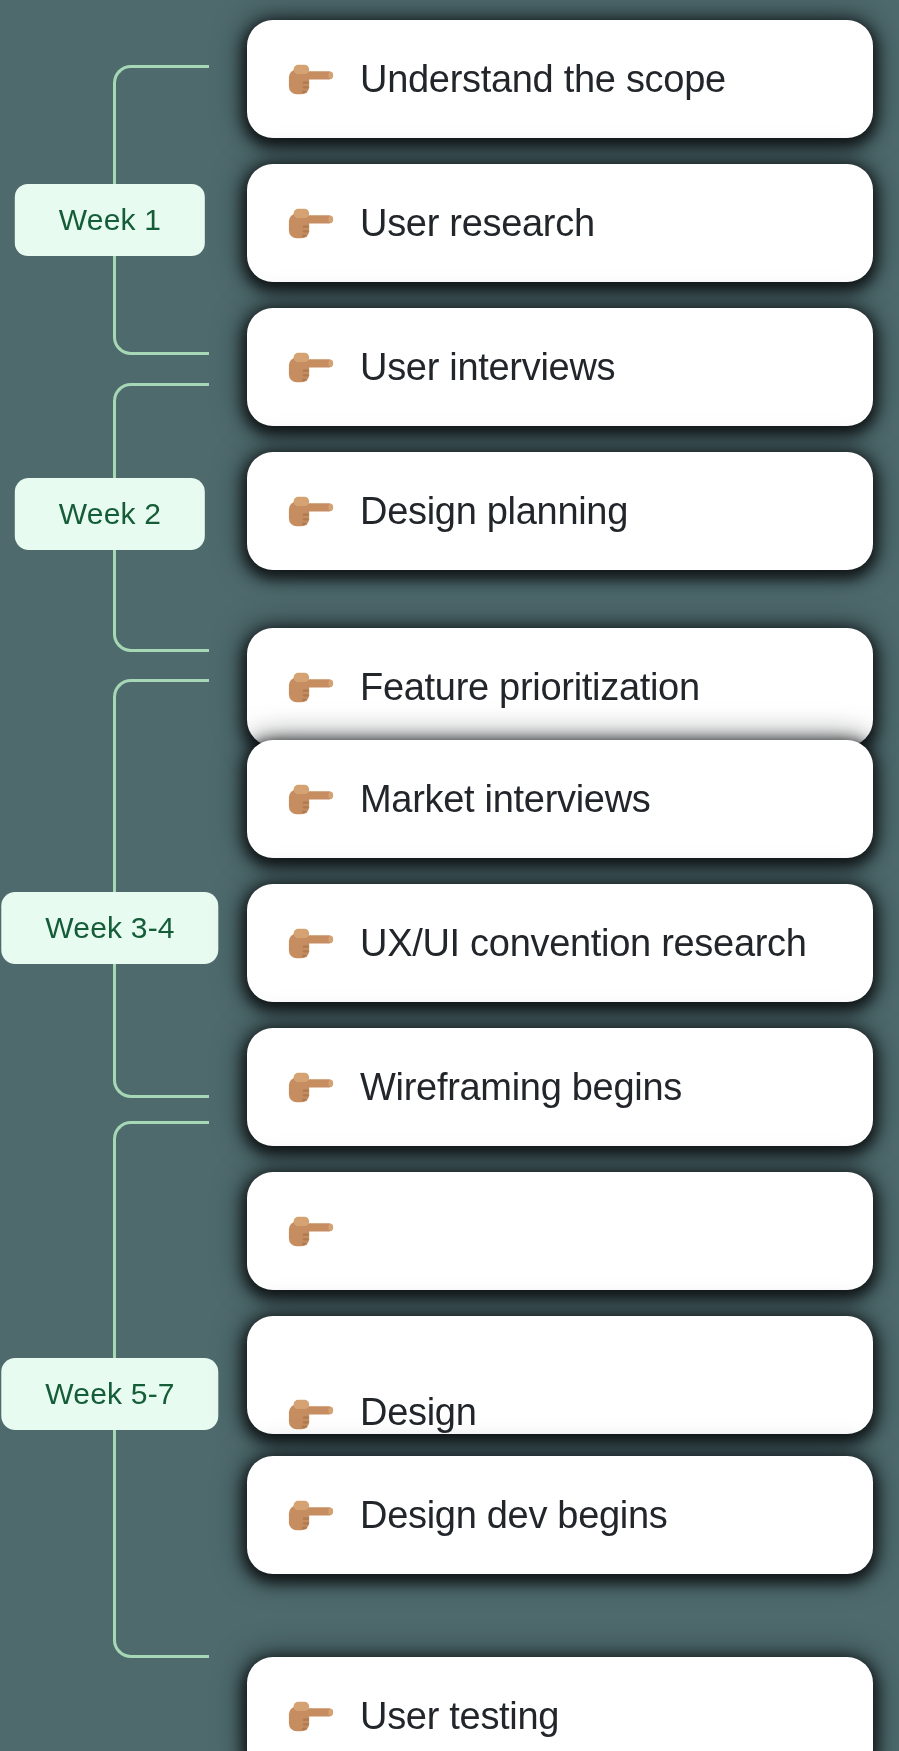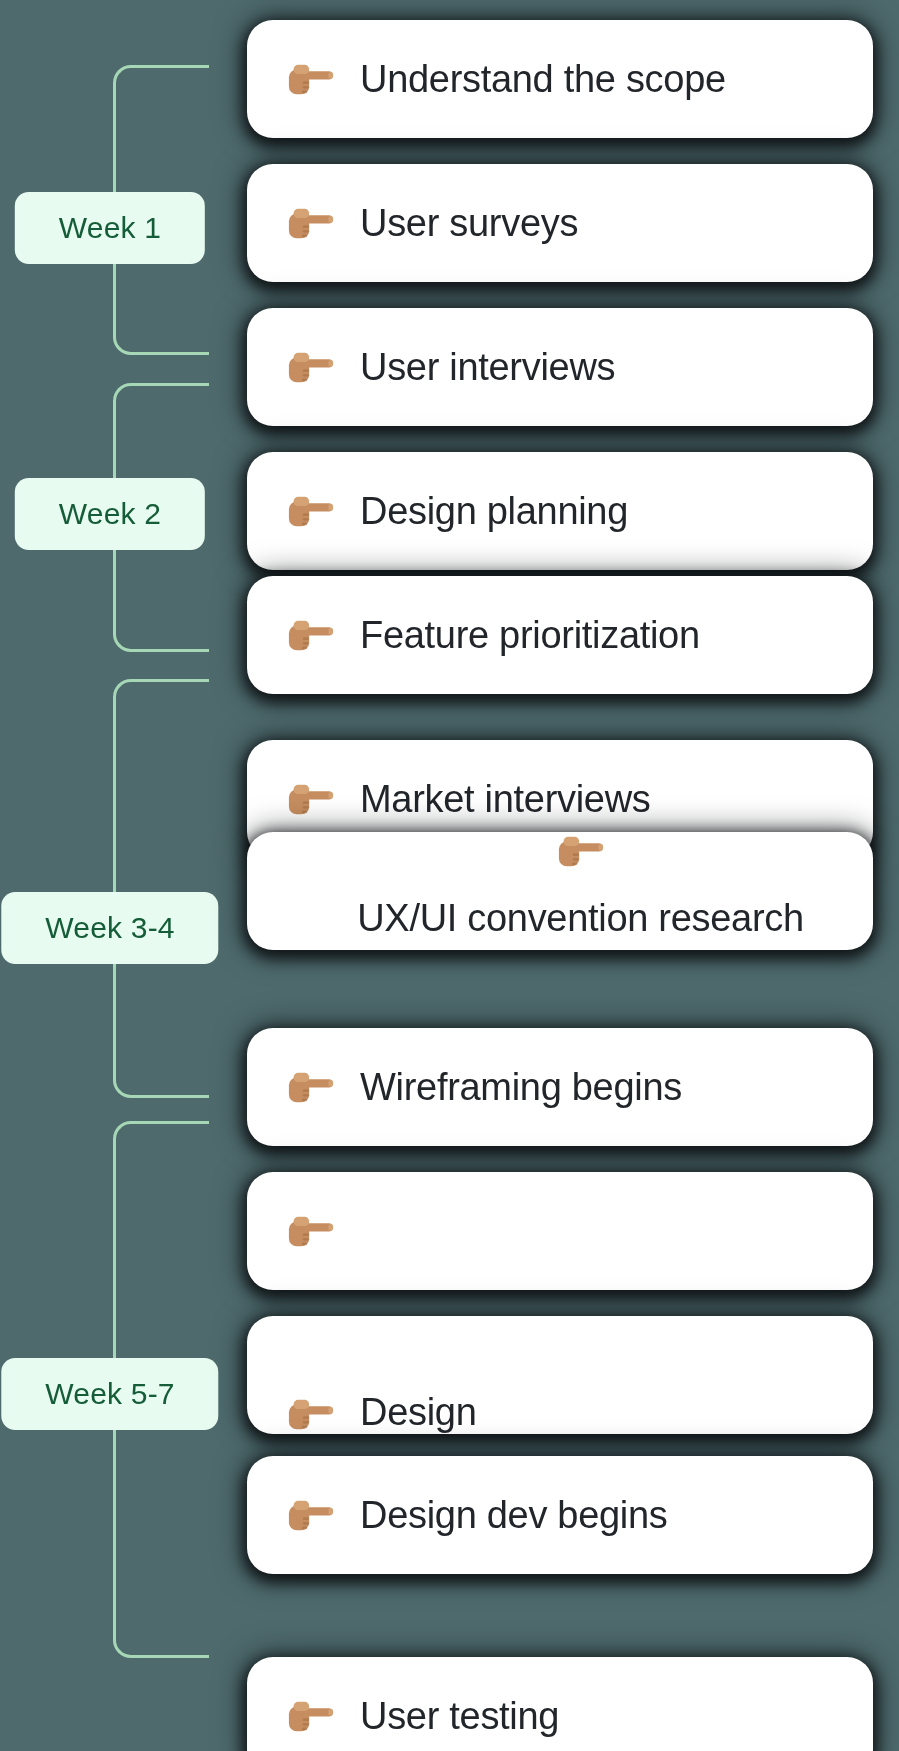--- a/index.html
+++ b/index.html
@@ -71,21 +71,21 @@
     letter-spacing: -0.3px;
   }
   .hand { width: 46px; height: 39px; flex: 0 0 auto; }
 </style>
 </head>
 <body>
 
 <div class="canvas" style="--bg: #4e6a6d; --bracket: #a6d8b6; --label-bg: #e8fbf0; --label-text: #155d38; --card-bg: #ffffff; --card-text: #22262b;">
   <div class="layer" id="brackets-layer">
       <div class="bracket" style="top: 65px; height: 290px;"></div>
-      <div class="week-label" style="top: 192px;">
+      <div class="week-label" style="top: 184px; border-radius: 13px;">
     <span class="week-label-text">Week 1</span>
   </div>
       <div class="bracket" style="top: 383px; height: 269px;"></div>
       <div class="week-label" style="top: 478px;">
     <span class="week-label-text">Week 2</span>
   </div>
       <div class="bracket" style="top: 679px; height: 419px;"></div>
       <div class="week-label" style="top: 852px; margin-top: 40px;">
     <span class="week-label-text">Week 3-4</span>
   </div>
@@ -114,21 +114,21 @@
       <rect x="15" y="12" width="34" height="9" rx="4.5" class="h-base" fill="#c68e60"></rect>
       <rect x="44" y="12.8" width="4.8" height="7.4" rx="2.2" class="h-light" fill="#d5a273"></rect>
       <rect x="1" y="10" width="22" height="27" rx="8.5" class="h-base" fill="#c68e60"></rect>
       <rect x="6" y="5" width="17" height="10" rx="5" class="h-light" fill="#d5a273"></rect>
       <g class="h-shade" opacity="0.5" fill="#9d6b42">
         <rect x="16" y="23" width="7" height="3" rx="1.5"></rect>
         <rect x="16" y="28" width="7" height="3" rx="1.5"></rect>
         <rect x="15" y="33" width="6" height="3" rx="1.5"></rect>
       </g>
     </svg>
-    <span class="card-text">User surveys</span>
+    <span class="card-text">User research</span>
   </div>
       <div class="card" style="top: 308px;">
     <svg class="hand" viewBox="0 0 50 42" aria-hidden="true">
       <rect x="15" y="12" width="34" height="9" rx="4.5" class="h-base" fill="#c68e60"></rect>
       <rect x="44" y="12.8" width="4.8" height="7.4" rx="2.2" class="h-light" fill="#d5a273"></rect>
       <rect x="1" y="10" width="22" height="27" rx="8.5" class="h-base" fill="#c68e60"></rect>
       <rect x="6" y="5" width="17" height="10" rx="5" class="h-light" fill="#d5a273"></rect>
       <g class="h-shade" opacity="0.5" fill="#9d6b42">
         <rect x="16" y="23" width="7" height="3" rx="1.5"></rect>
         <rect x="16" y="28" width="7" height="3" rx="1.5"></rect>
@@ -144,21 +144,21 @@
       <rect x="1" y="10" width="22" height="27" rx="8.5" class="h-base" fill="#c68e60"></rect>
       <rect x="6" y="5" width="17" height="10" rx="5" class="h-light" fill="#d5a273"></rect>
       <g class="h-shade" opacity="0.5" fill="#9d6b42">
         <rect x="16" y="23" width="7" height="3" rx="1.5"></rect>
         <rect x="16" y="28" width="7" height="3" rx="1.5"></rect>
         <rect x="15" y="33" width="6" height="3" rx="1.5"></rect>
       </g>
     </svg>
     <span class="card-text">Design planning</span>
   </div>
-      <div class="card" style="top: 576px;">
+      <div class="card" style="top: 628px;">
     <svg class="hand" viewBox="0 0 50 42" aria-hidden="true">
       <rect x="15" y="12" width="34" height="9" rx="4.5" class="h-base" fill="#c68e60"></rect>
       <rect x="44" y="12.8" width="4.8" height="7.4" rx="2.2" class="h-light" fill="#d5a273"></rect>
       <rect x="1" y="10" width="22" height="27" rx="8.5" class="h-base" fill="#c68e60"></rect>
       <rect x="6" y="5" width="17" height="10" rx="5" class="h-light" fill="#d5a273"></rect>
       <g class="h-shade" opacity="0.5" fill="#9d6b42">
         <rect x="16" y="23" width="7" height="3" rx="1.5"></rect>
         <rect x="16" y="28" width="7" height="3" rx="1.5"></rect>
         <rect x="15" y="33" width="6" height="3" rx="1.5"></rect>
       </g>
@@ -172,21 +172,21 @@
       <rect x="1" y="10" width="22" height="27" rx="8.5" class="h-base" fill="#c68e60"></rect>
       <rect x="6" y="5" width="17" height="10" rx="5" class="h-light" fill="#d5a273"></rect>
       <g class="h-shade" opacity="0.5" fill="#9d6b42">
         <rect x="16" y="23" width="7" height="3" rx="1.5"></rect>
         <rect x="16" y="28" width="7" height="3" rx="1.5"></rect>
         <rect x="15" y="33" width="6" height="3" rx="1.5"></rect>
       </g>
     </svg>
     <span class="card-text">Market interviews</span>
   </div>
-      <div class="card" style="top: 832px; flex-direction: column;">
+      <div class="card" style="top: 884px;">
     <svg class="hand" viewBox="0 0 50 42" aria-hidden="true">
       <rect x="15" y="12" width="34" height="9" rx="4.5" class="h-base" fill="#c68e60"></rect>
       <rect x="44" y="12.8" width="4.8" height="7.4" rx="2.2" class="h-light" fill="#d5a273"></rect>
       <rect x="1" y="10" width="22" height="27" rx="8.5" class="h-base" fill="#c68e60"></rect>
       <rect x="6" y="5" width="17" height="10" rx="5" class="h-light" fill="#d5a273"></rect>
       <g class="h-shade" opacity="0.5" fill="#9d6b42">
         <rect x="16" y="23" width="7" height="3" rx="1.5"></rect>
         <rect x="16" y="28" width="7" height="3" rx="1.5"></rect>
         <rect x="15" y="33" width="6" height="3" rx="1.5"></rect>
       </g>

